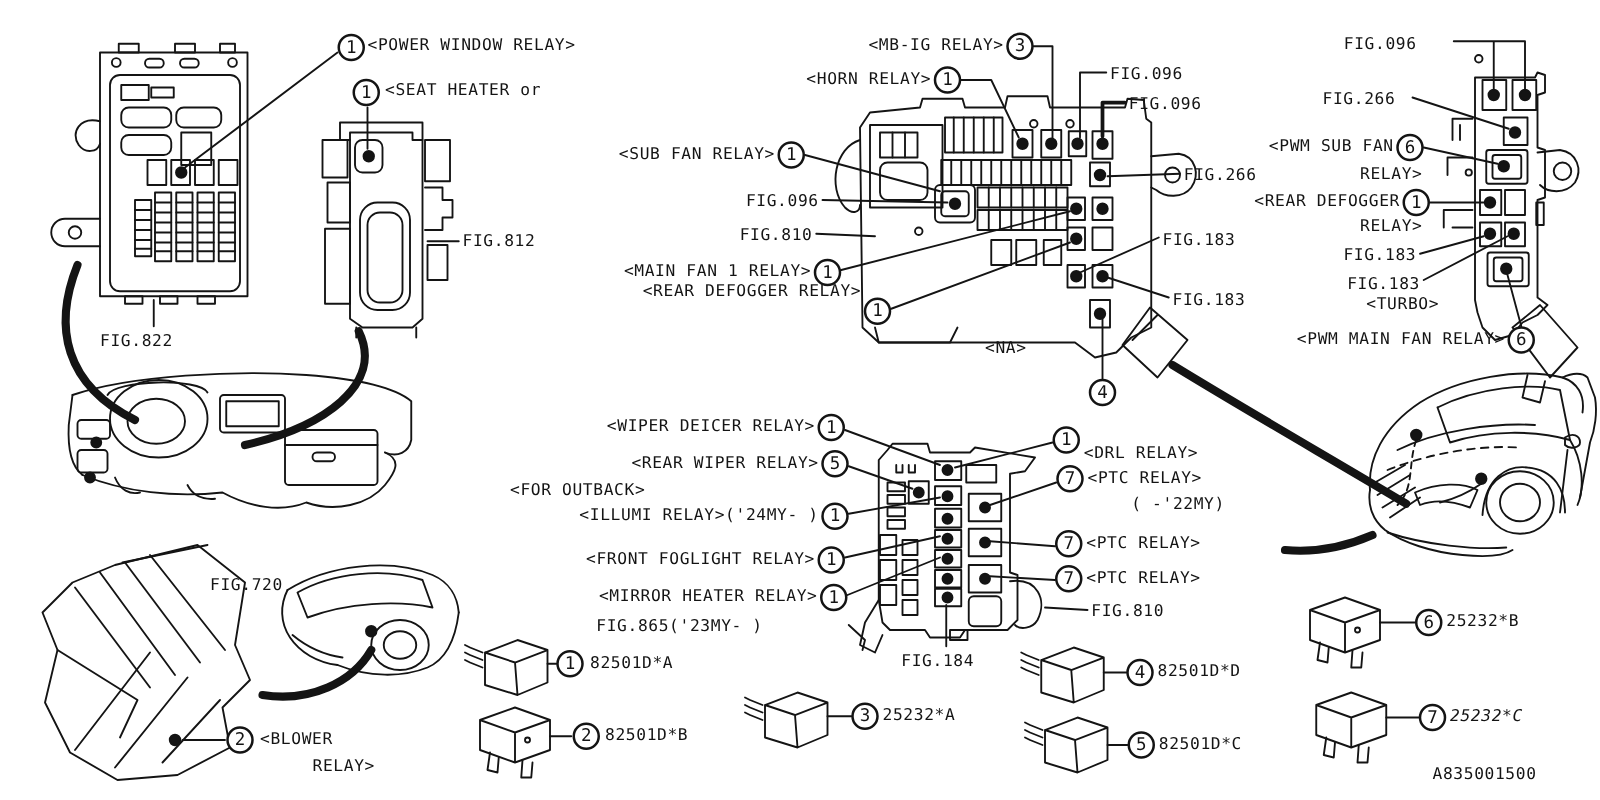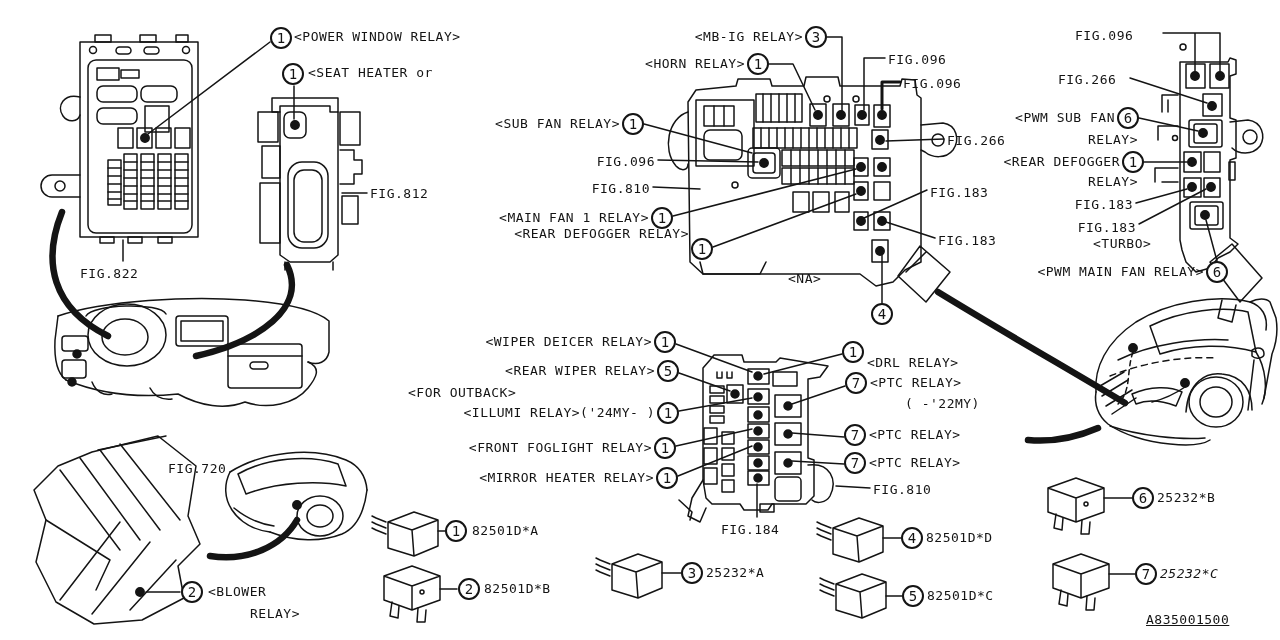--- a/index.html
+++ b/index.html
@@ -377,38 +377,39 @@
     <div class="lbl" style="top: 218px; right: 144px;">FIG.183</div>
     <div class="lbl" style="top: 234px; left: 1093px;">&lt;TURBO&gt;</div>
     <div class="lbl" style="top: 262px; right: 76px;">&lt;PWM MAIN FAN RELAY&gt;</div>
     <div class="lbl" style="top: 269px; left: 788px;">&lt;NA&gt;</div>
     <div class="lbl" style="top: 332px; right: 628px;">&lt;WIPER DEICER RELAY&gt;</div>
     <div class="lbl" style="top: 361px; right: 625px;">&lt;REAR WIPER RELAY&gt;</div>
     <div class="lbl" style="top: 383px; left: 408px;">&lt;FOR OUTBACK&gt;</div>
     <div class="lbl" style="top: 403px; right: 625px;">&lt;ILLUMI RELAY&gt;('24MY- )</div>
     <div class="lbl" style="top: 468px; right: 626px;">&lt;MIRROR HEATER RELAY&gt;</div>
     <div class="lbl" style="top: 438px; right: 628px;">&lt;FRONT FOGLIGHT RELAY&gt;</div>
+    <div class="lbl" style="top: 492px; left: 477px;">FIG.865('23MY- )</div>
     <div class="lbl" style="top: 342px; left: 867px; margin-top: 11px;">&lt;DRL RELAY&gt;</div>
     <div class="lbl" style="top: 373px; left: 870px;">&lt;PTC RELAY&gt;</div>
     <div class="lbl" style="top: 394px; left: 905px;">( -'22MY)</div>
     <div class="lbl" style="top: 425px; left: 869px;">&lt;PTC RELAY&gt;</div>
     <div class="lbl" style="top: 453px; left: 869px;">&lt;PTC RELAY&gt;</div>
     <div class="lbl" style="top: 480px; left: 873px;">FIG.810</div>
     <div class="lbl" style="top: 520px; left: 721px;">FIG.184</div>
     <div class="lbl" style="top: 417px; left: 168px; margin-top: 42px;">FIG.720</div>
     <div class="lbl" style="top: 582px; left: 208px;">&lt;BLOWER</div>
     <div class="lbl" style="top: 604px; left: 250px;">RELAY&gt;</div>
     <div class="lbl" style="top: 521px; left: 472px;">82501D*A</div>
     <div class="lbl" style="top: 579px; left: 484px;">82501D*B</div>
     <div class="lbl" style="top: 563px; left: 706px;">25232*A</div>
     <div class="lbl" style="top: 528px; left: 926px;">82501D*D</div>
     <div class="lbl" style="top: 586px; left: 927px;">82501D*C</div>
     <div class="lbl" style="top: 488px; left: 1157px;">25232*B</div>
     <div class="lbl" style="top: 564px; left: 1160px; font-style: italic;">25232*C</div>
-    <div class="lbl" style="top: 610px; left: 1146px; text-decoration: underline;">A835001500</div>
+    <div class="lbl" style="top: 610px; left: 1146px;">A835001500</div>
     <div class="co" style="left: 270px; top: 27px;">1</div>
     <div class="co" style="left: 282px; top: 63px;">1</div>
     <div class="co" style="left: 805px; top: 26px;">3</div>
     <div class="co" style="left: 747px; top: 53px;">1</div>
     <div class="co" style="left: 622px; top: 113px;">1</div>
     <div class="co" style="left: 651px; top: 207px;">1</div>
     <div class="co" style="left: 691px; top: 238px;">1</div>
     <div class="co" style="left: 1117px; top: 107px;">6</div>
     <div class="co" style="left: 1122px; top: 151px;">1</div>
     <div class="co" style="left: 1206px; top: 261px;">6</div>

